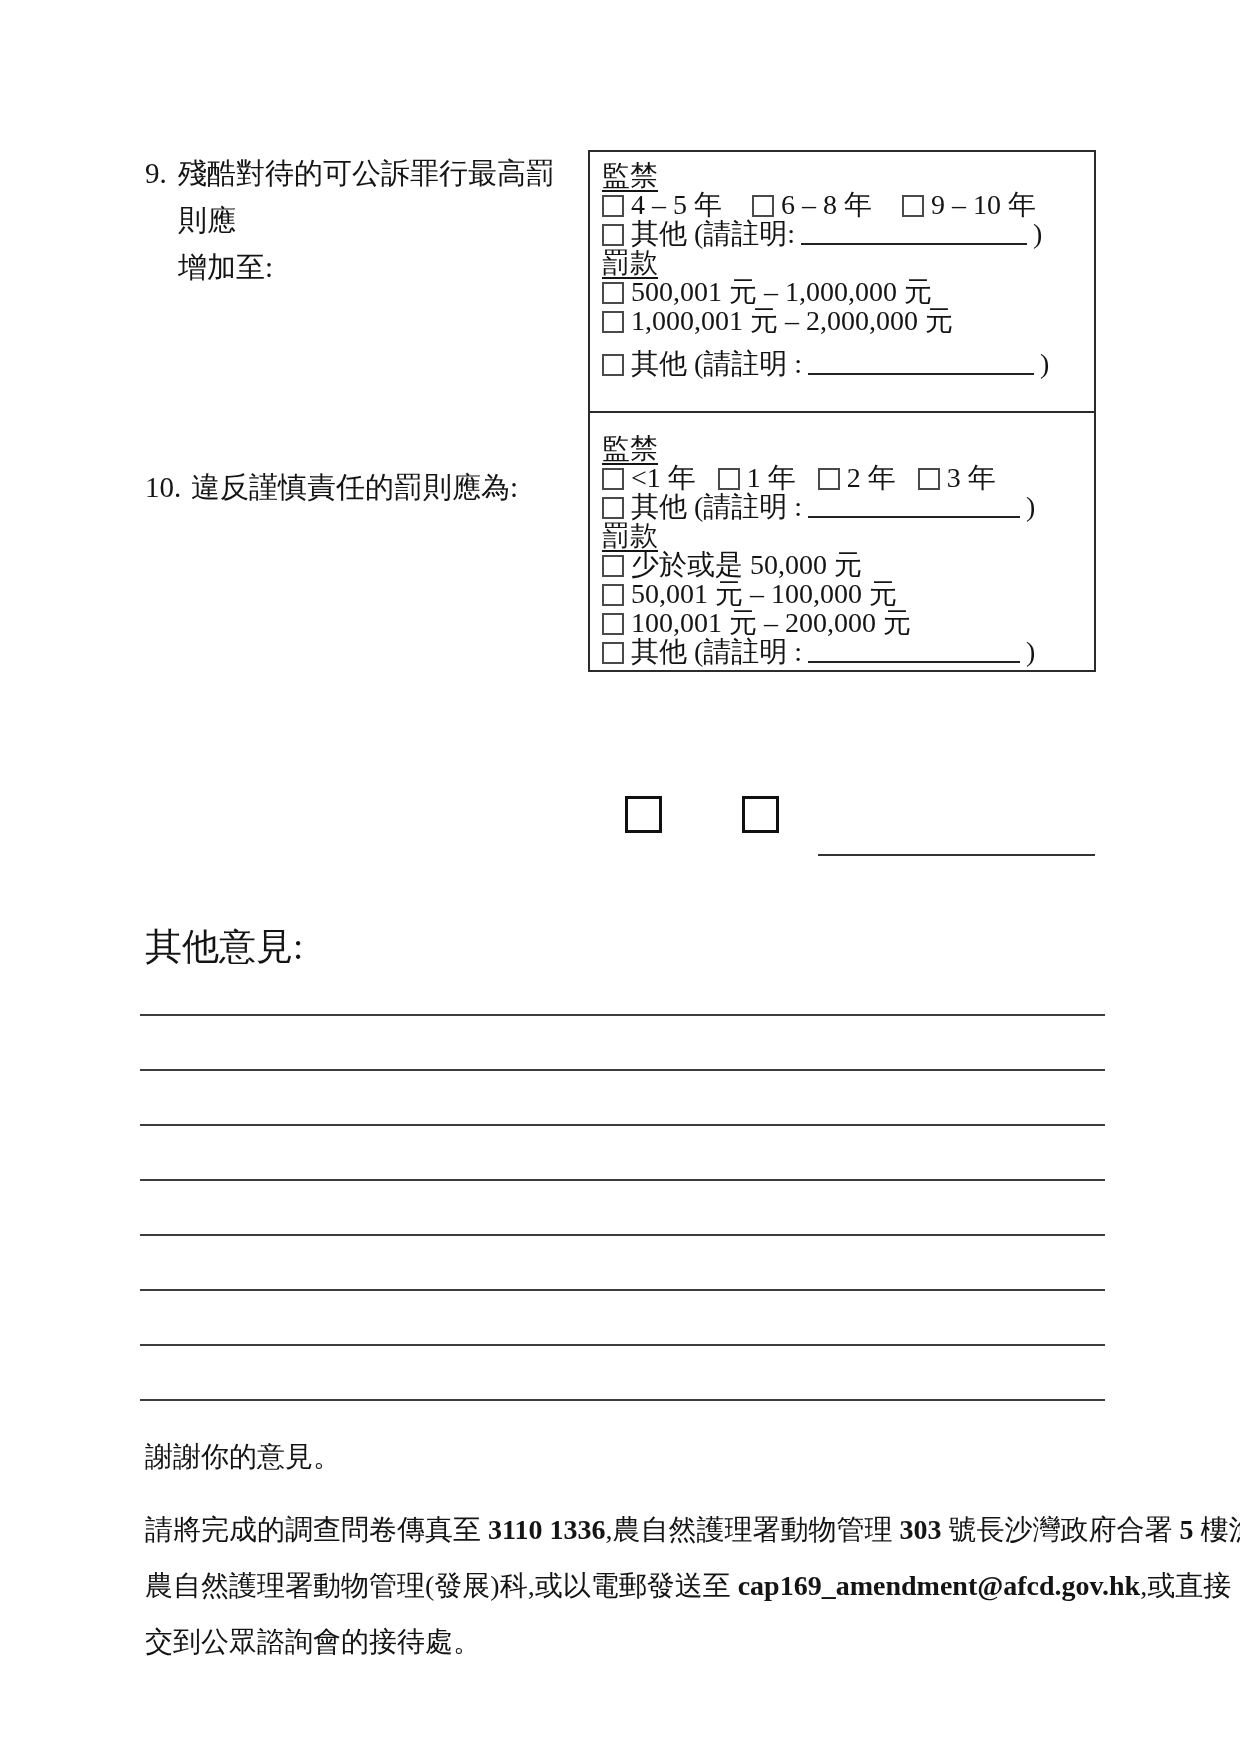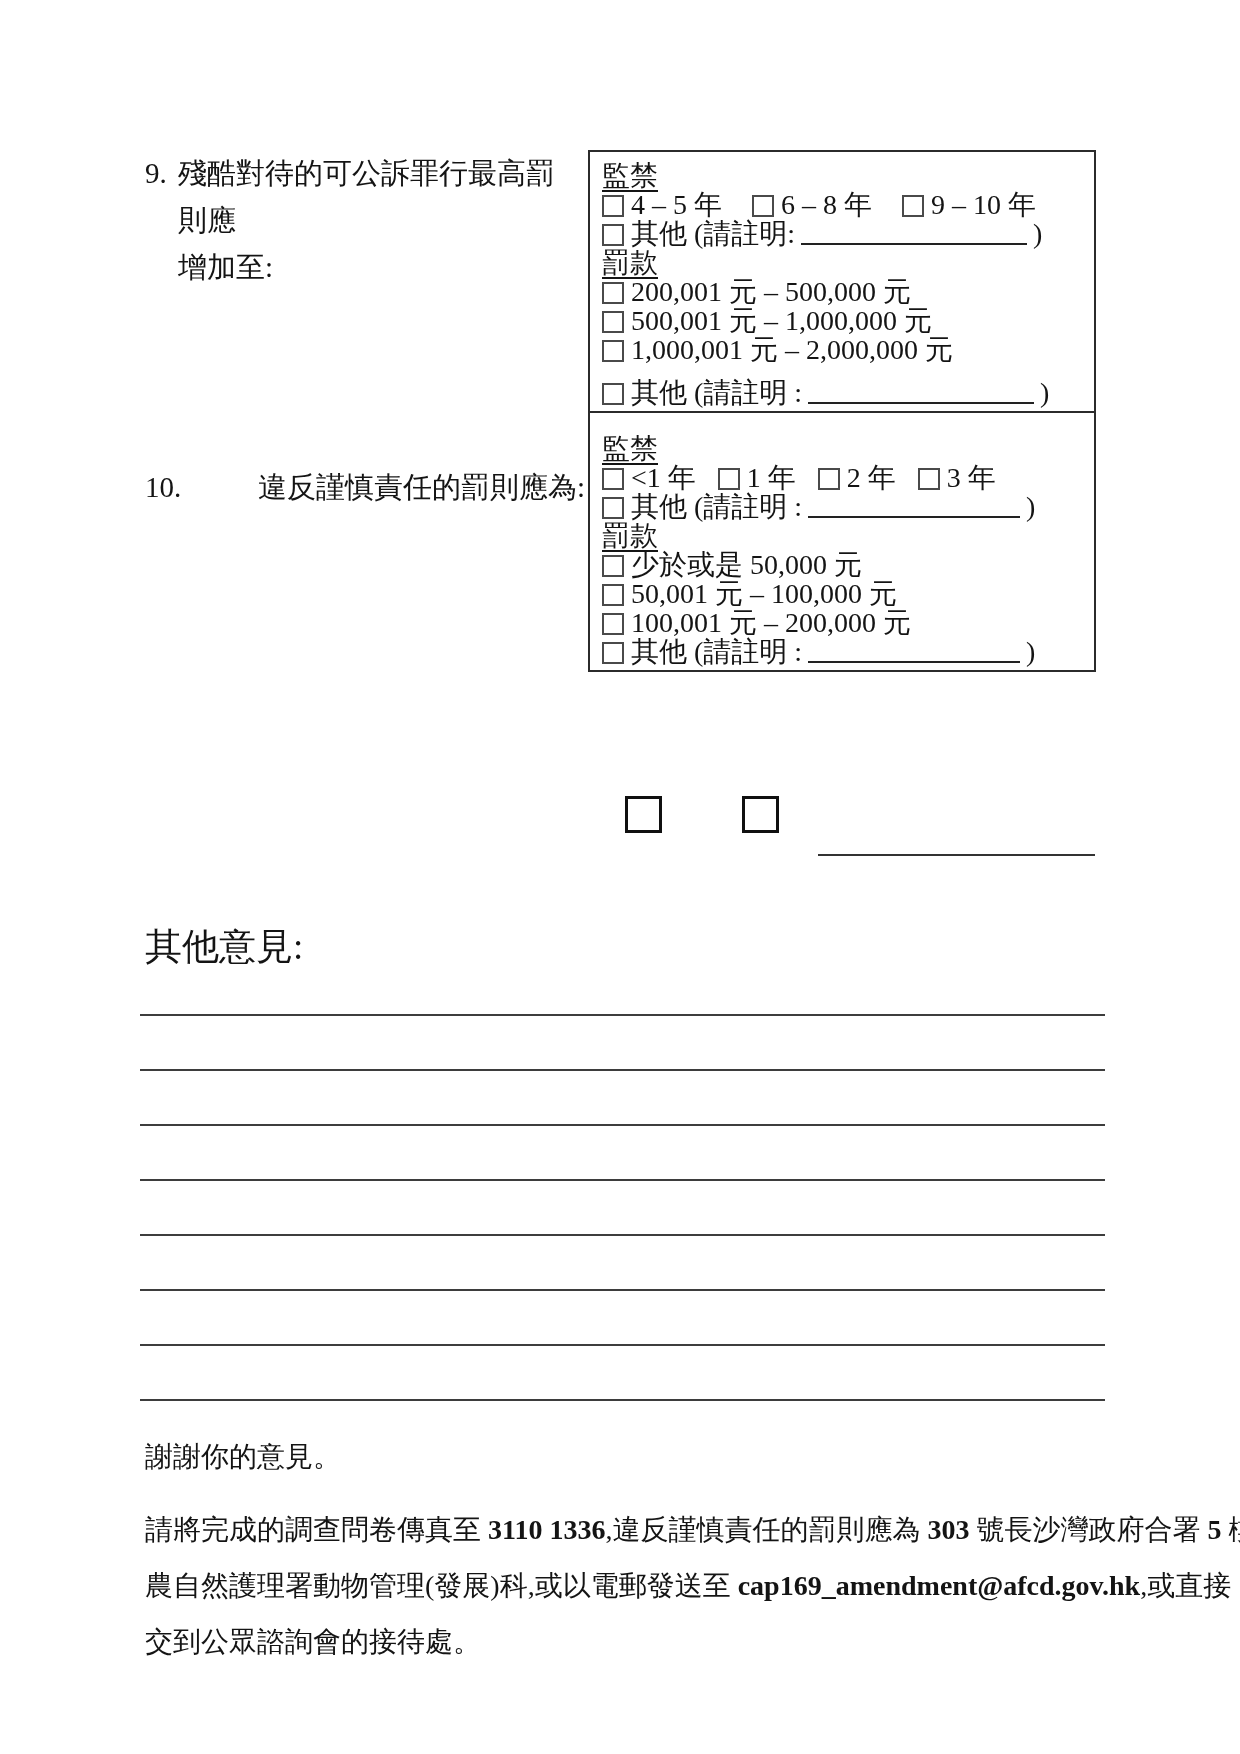--- a/index.html
+++ b/index.html
@@ -10,21 +10,21 @@
     background:#ffffff;
     font-family:"Liberation Serif","DejaVu Serif",serif;
     color:#141414;
     overflow:hidden;
   }
   .q{position:absolute;display:flex;font-size:29px;line-height:47px;}
   .qnum{flex:none;}
   .qtext{white-space:pre-line;}
   #q9{left:145px;top:150px;width:420px;}
   #q9 .qnum{width:33px;}
-  #q10{left:145px;top:464px;width:440px;justify-content:space-between;}
+  #q10{left:145px;top:464px;width:440px;}
   #q10 .qnum{width:46px;}
   #q11{left:145px;top:790px;width:480px;}
   #q11 .qnum{width:46px;}
 
   .box{
     position:absolute;left:588px;width:508px;
     border:2px solid #2b2b2b;box-sizing:border-box;
     font-size:28px;background:#fff;
   }
   #box9{top:150px;height:263px;padding:9px 12px 0;}
@@ -76,23 +76,20 @@
     <div class="row">
       <span class="opt"><span class="cb"></span><span>4 – 5 年</span></span><span class="opt"><span class="cb"></span><span>6 – 8 年</span></span><span class="opt"><span class="cb"></span><span>9 – 10 年</span></span>
     </div>
     <div class="row">
       <span class="cb"></span><span>其他 (請註明:</span><span class="blank w230"></span><span>)</span>
     </div>
     <div class="row">
       <span class="heading">罰款</span>
     </div>
     <div class="row">
-      <span class="cb"></span><span>200,001 元 – 500,000 元</span>
-    </div>
-    <div class="row">
       <span class="cb"></span><span>500,001 元 – 1,000,000 元</span>
     </div>
     <div class="row">
       <span class="cb"></span><span>1,000,001 元 – 2,000,000 元</span>
     </div>
     <div class="spacer"></div>
     <div class="row">
       <span class="cb"></span><span>其他 (請註明 :</span><span class="blank w230"></span><span>)</span>
     </div>
   </div>
@@ -142,21 +139,21 @@
     <div class="comment-line"></div>
     <div class="comment-line"></div>
     <div class="comment-line"></div>
     <div class="comment-line"></div>
   </div>
 
   <div id="thanks">謝謝你的意見。</div>
 
   <div id="footer">
     <div class="fline">
-      <span>請將完成的調查問卷傳真至 </span><span class="b">3110 1336</span><span>,違反謹慎責任的罰則應為 </span><span class="b">303</span><span> 號長沙灣政府合署 </span><span class="b">5</span><span> 樓漁</span>
+      <span>請將完成的調查問卷傳真至 </span><span class="b">3110 1336</span><span>,農自然護理署動物管理 </span><span class="b">303</span><span> 號長沙灣政府合署 </span><span class="b">5</span><span> 樓漁</span>
     </div>
     <div class="fline">
       <span>農自然護理署動物管理(發展)科,或以電郵發送至 </span><span class="b">cap169_amendment@afcd.gov.hk</span><span>,或直接</span>
     </div>
     <div class="fline">
       <span>交到公眾諮詢會的接待處。</span>
     </div>
   </div>
 
 </div>

